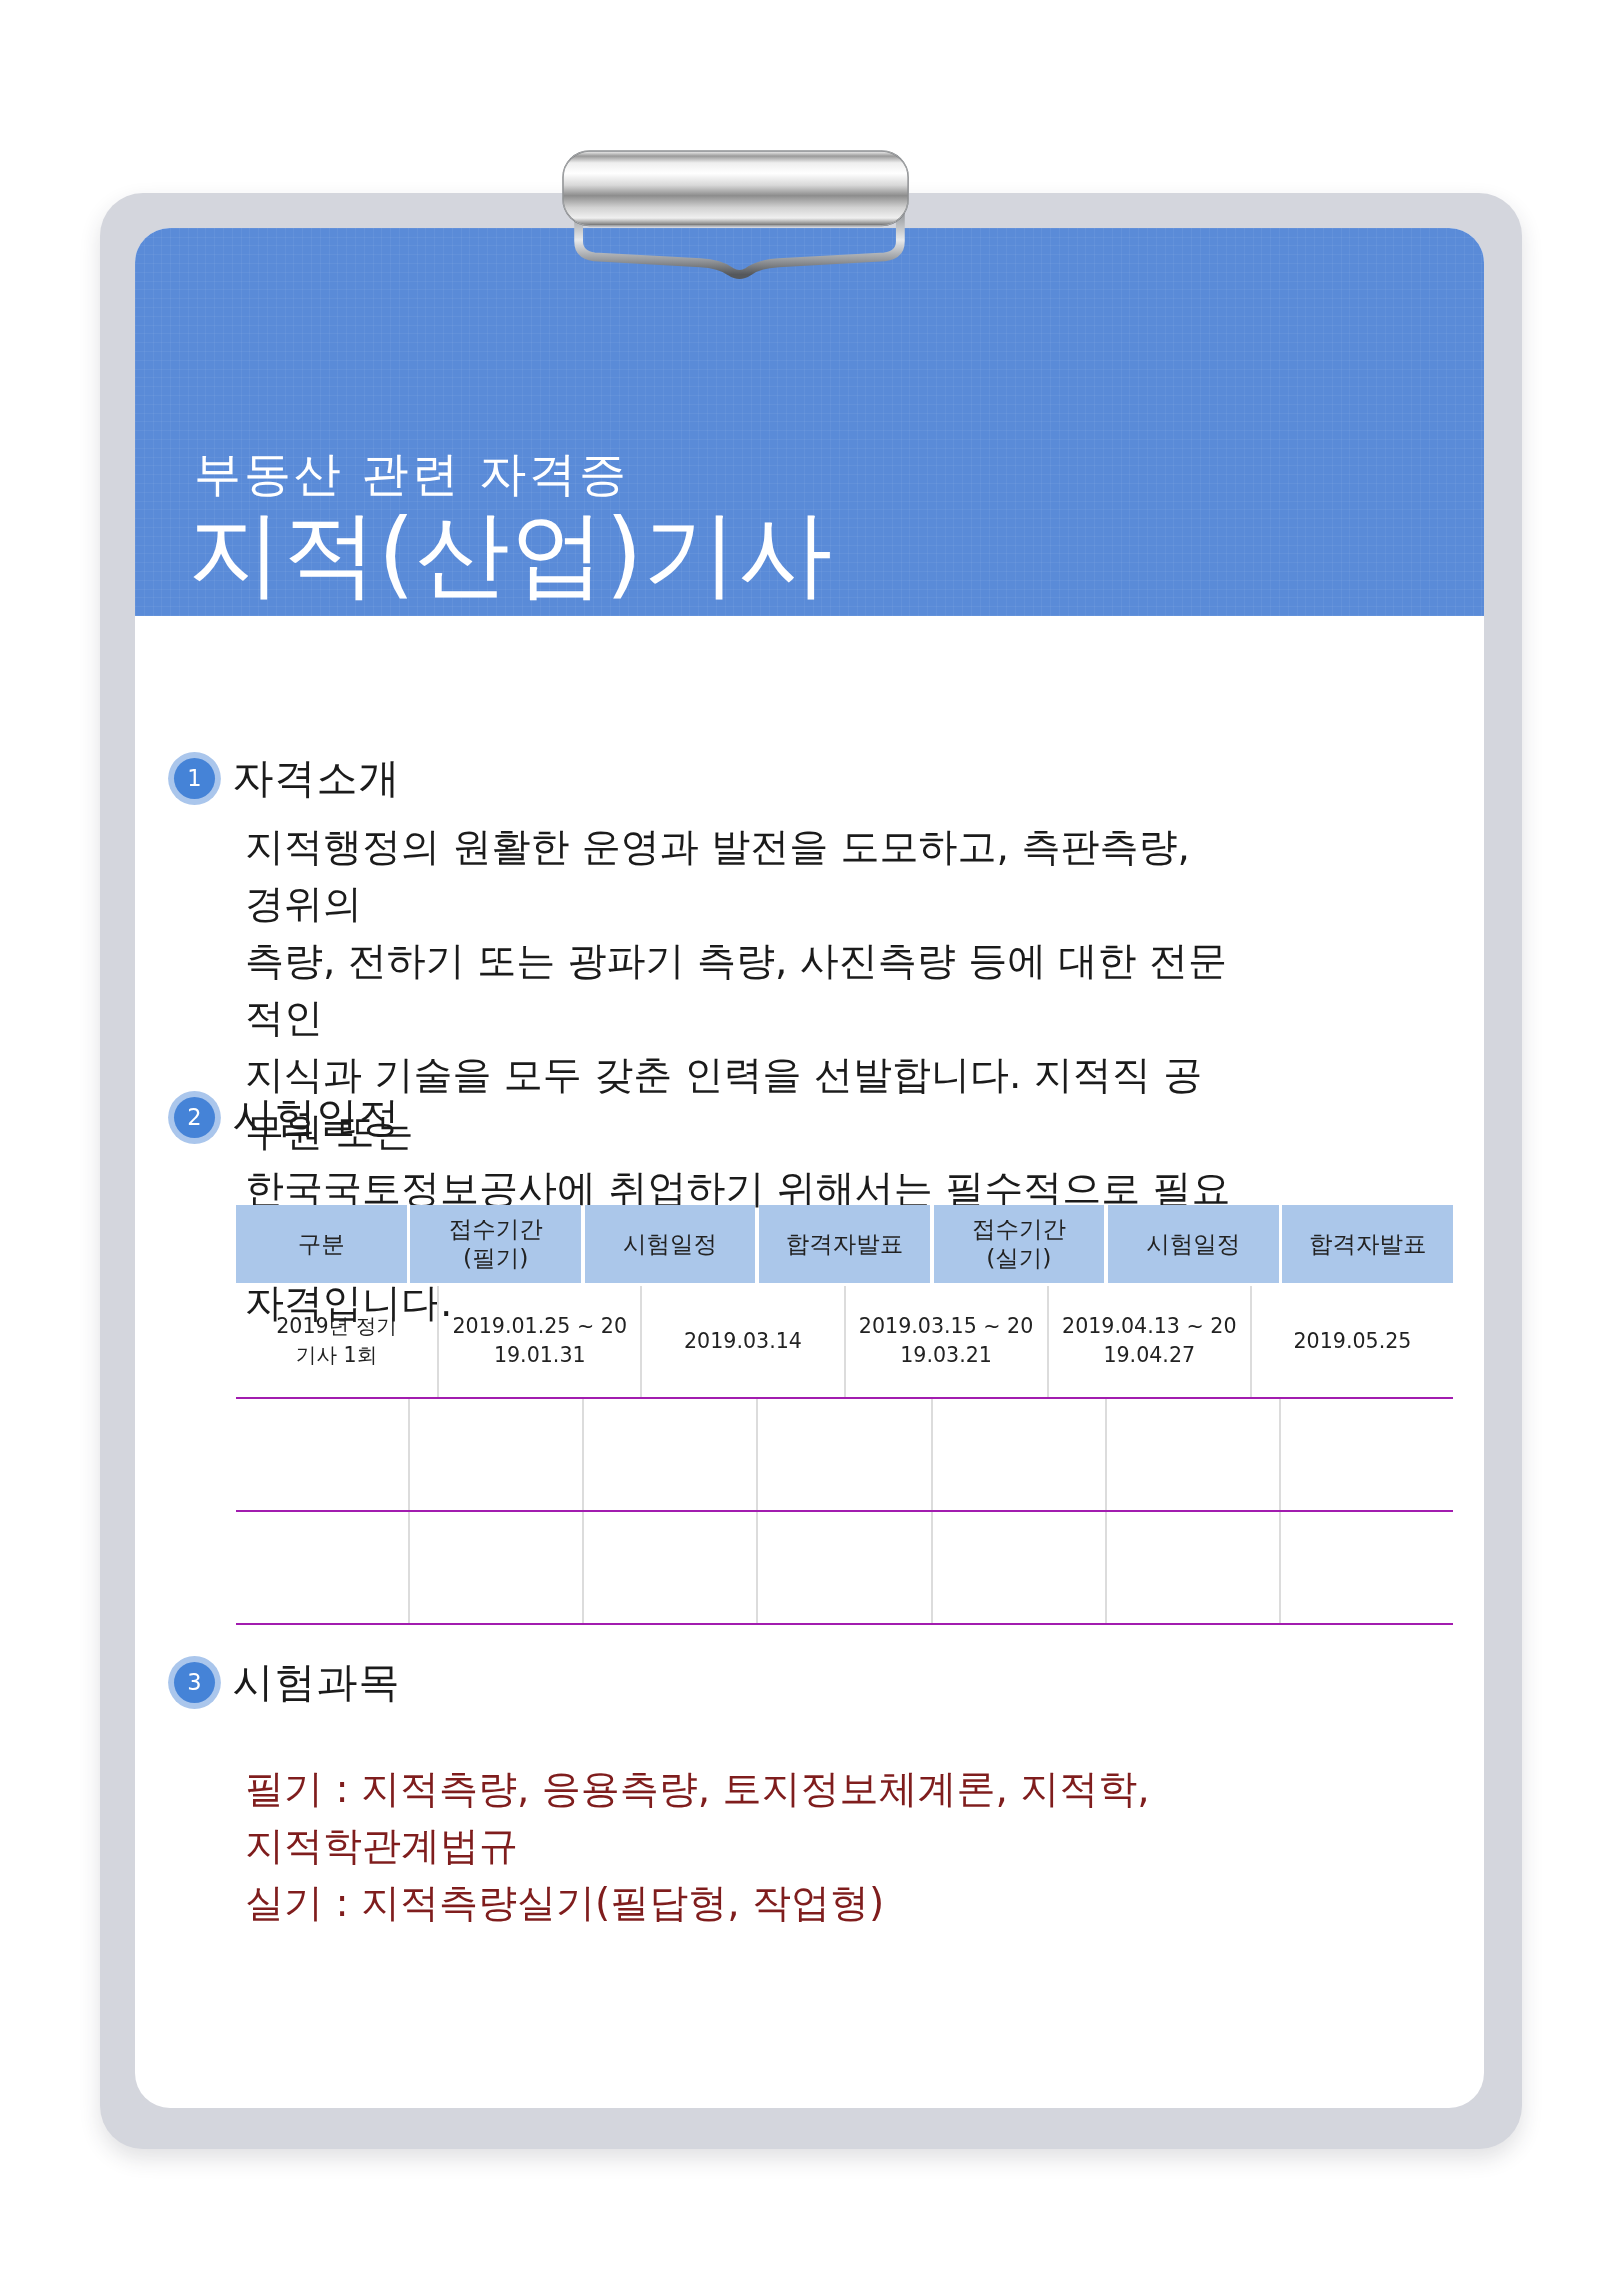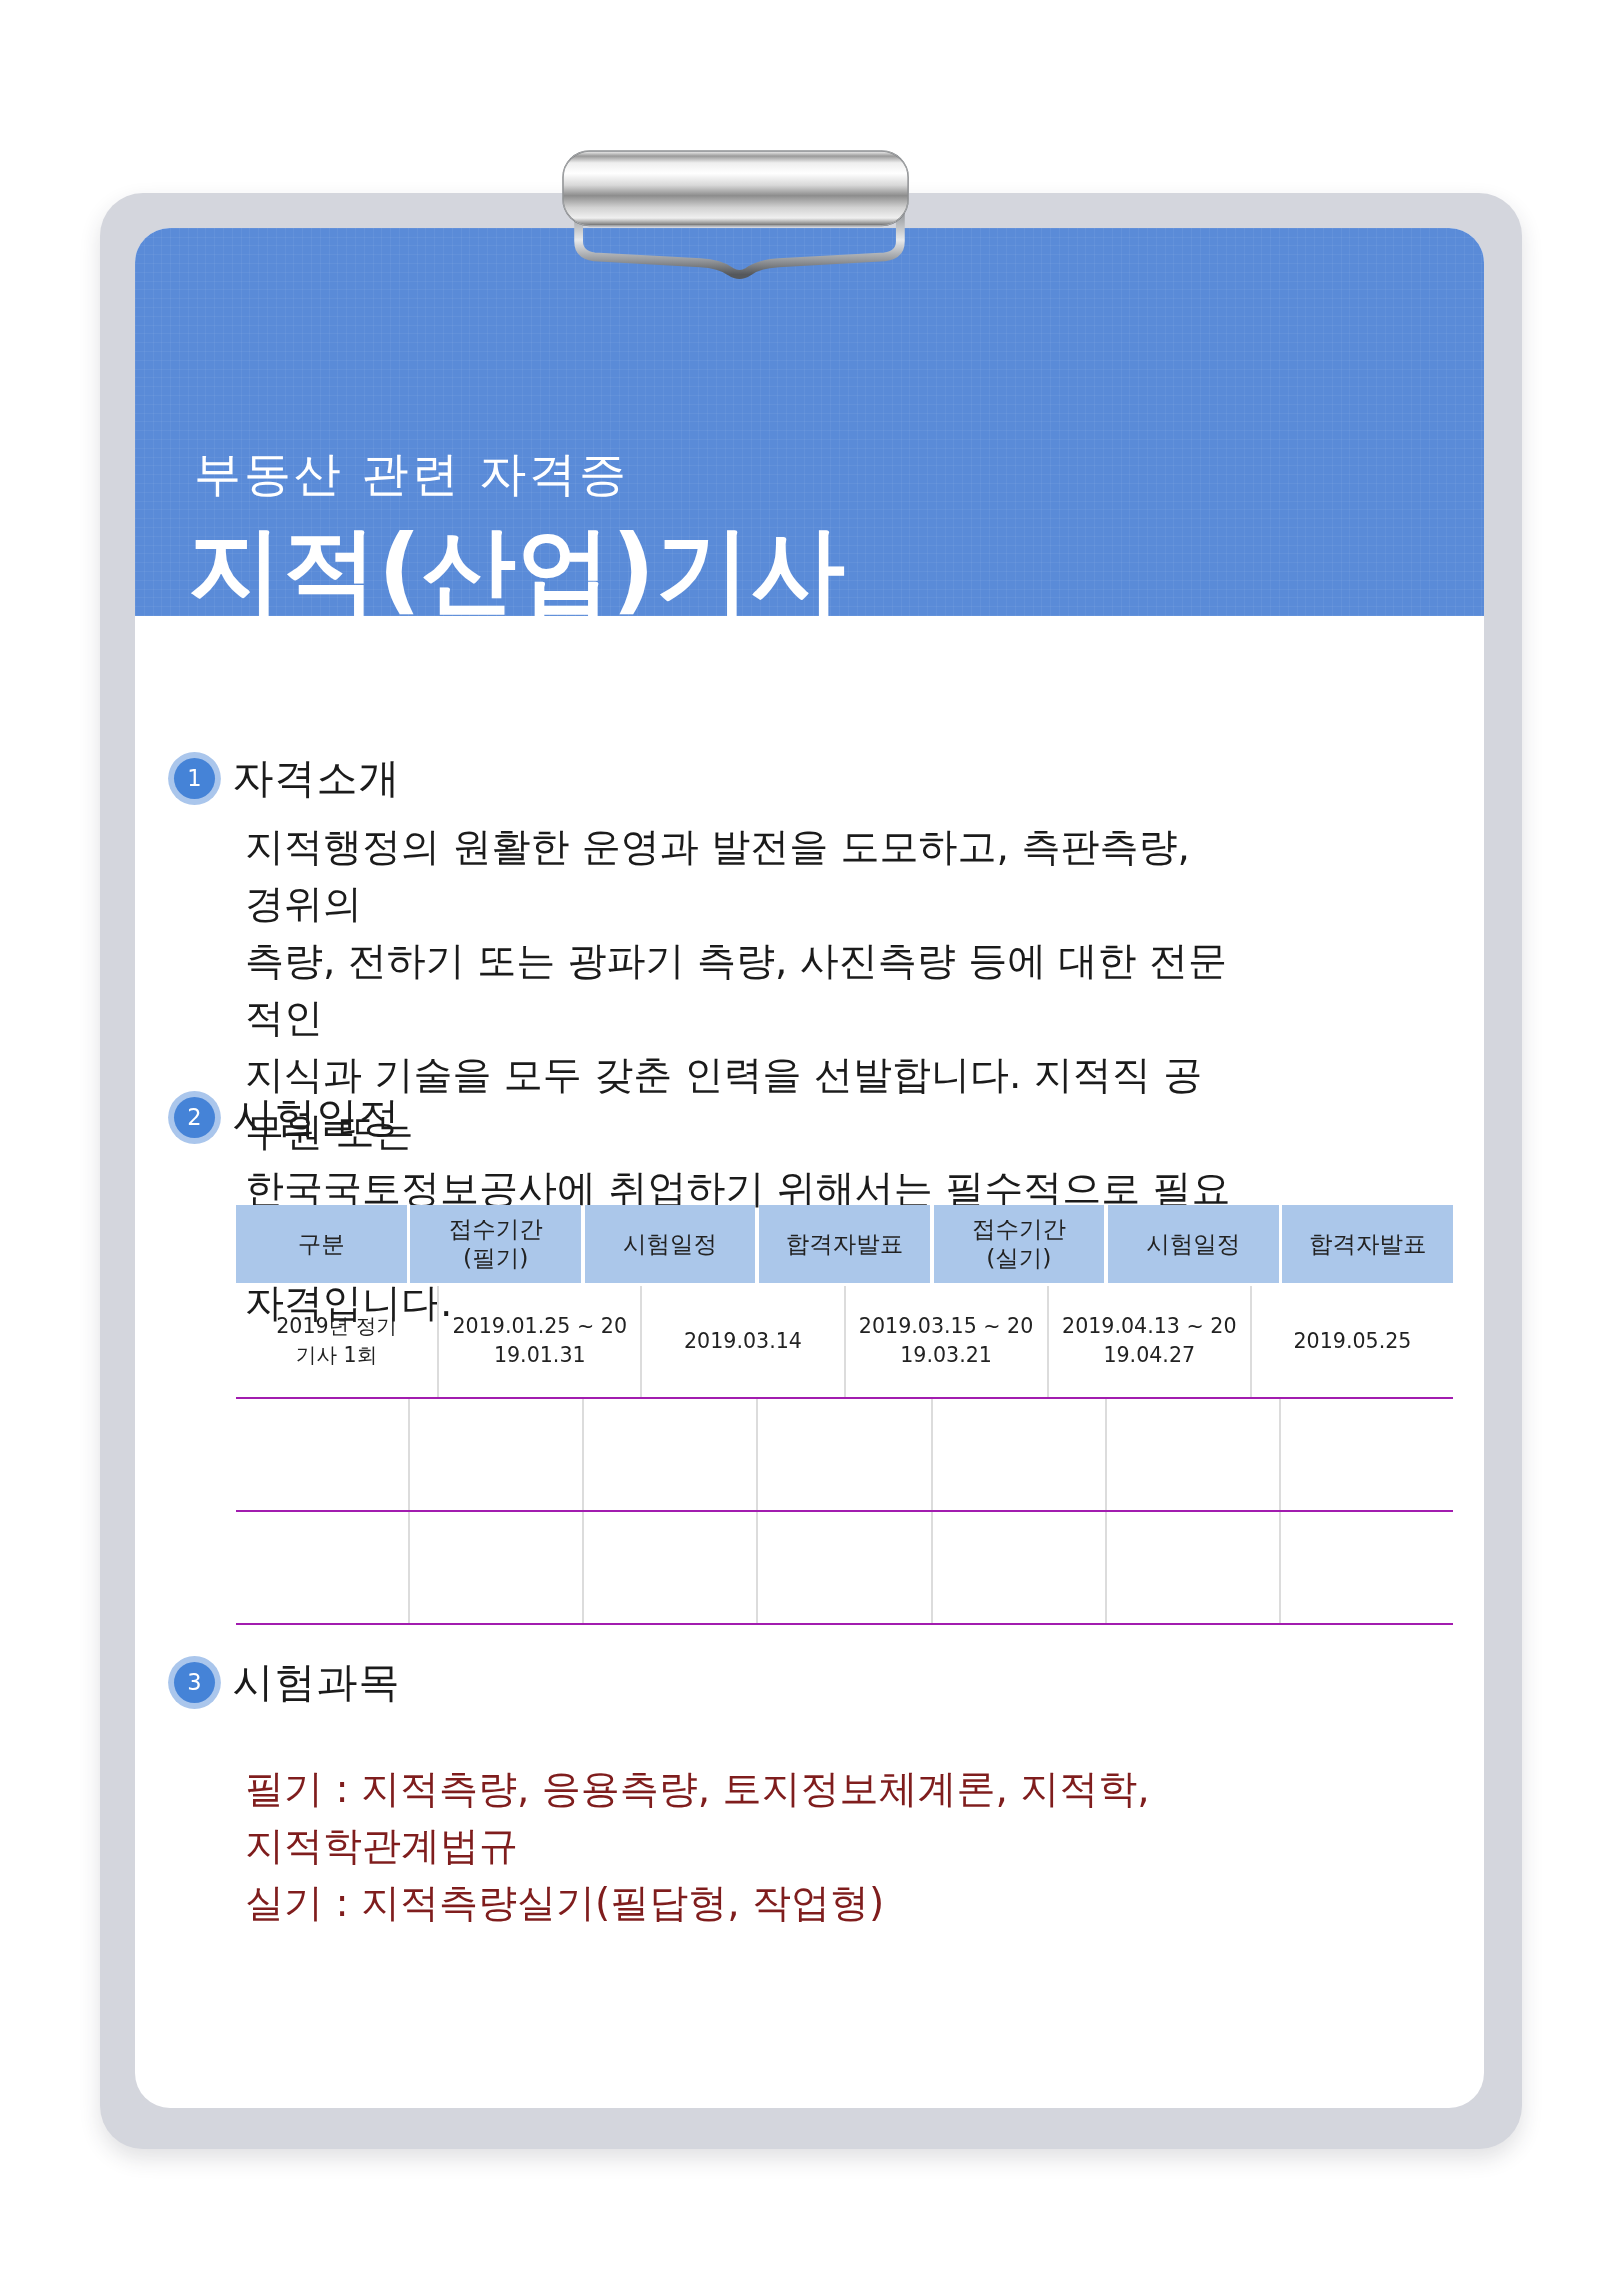--- a/index.html
+++ b/index.html
@@ -26,21 +26,21 @@
     background-image:
       repeating-linear-gradient(0deg, rgba(255,255,255,0.05) 0 1px, transparent 1px 8.8px),
       repeating-linear-gradient(90deg, rgba(255,255,255,0.05) 0 1px, transparent 1px 8.8px);
   }
   .header-subtitle{
     position:absolute;left:59px;top:218px;
     font-size:47px;line-height:55px;color:#ffffff;letter-spacing:2.9px;font-weight:400;
   }
   .header-title{
     position:absolute;left:53px;top:272px;
-    font-size:94px;line-height:108px;color:#ffffff;letter-spacing:1px;font-weight:700;margin-top:16px;
+    font-size:94px;line-height:108px;color:#ffffff;letter-spacing:1px;font-weight:400;
   }
   
   .clip{position:absolute;left:557px;top:147px;width:365px;height:153px;z-index:6;}
   
   .section-head{
     position:absolute;display:flex;align-items:center;gap:17.6px;height:49px;
   }
   .badge{
     width:41px;height:41px;border-radius:50%;
     background:#4583d7;box-shadow:0 0 0 5.9px #aac6ec;

